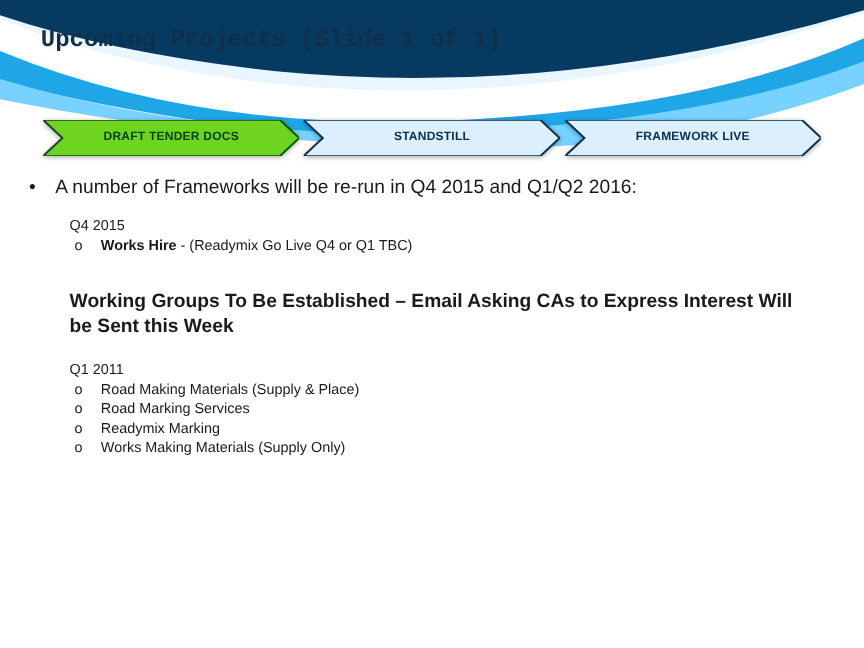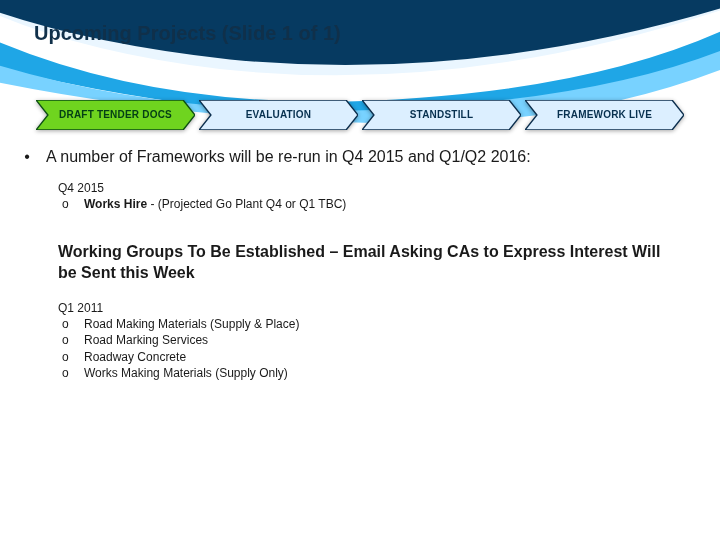--- a/index.html
+++ b/index.html
@@ -5,20 +5,21 @@
   * { box-sizing: border-box; margin: 0; padding: 0; }
   html, body { width: 720px; height: 540px; font-family: "Trebuchet MS", "Segoe UI", Arial, sans-serif; background: #fff; overflow: hidden; }
   .slide { position: relative; width: 720px; height: 540px; }
 
   
   .header {
     position: relative;
     width: 100%;
     height: 138px;
     overflow: visible;
+    font-family: Liberation Mono, monospace;
   }
   .wave-back {
     position: absolute; inset: 0; width: 100%; height: 100%;
   }
   .title {
     position: absolute;
     top: 22px; left: 34px;
     font-size: 20px;
     font-weight: 700;
     color: #10304a;
@@ -111,26 +112,20 @@
     <div class="chevron chev-green">
       <svg viewBox="0 0 160 30" preserveAspectRatio="none">
         <polygon points="0,0 148,0 160,15 148,30 0,30 12,15" fill="#6fd41f" stroke="#0d4f14" stroke-width="1.4"></polygon>
       </svg>
       <span>DRAFT TENDER DOCS</span>
     </div>
     <div class="chevron chev-blue">
       <svg viewBox="0 0 160 30" preserveAspectRatio="none">
         <polygon points="0,0 148,0 160,15 148,30 0,30 12,15" fill="#dcefff" stroke="#0b2e4d" stroke-width="1.4"></polygon>
       </svg>
-      <span>EVALUATION</span>
-    </div>
-    <div class="chevron chev-blue">
-      <svg viewBox="0 0 160 30" preserveAspectRatio="none">
-        <polygon points="0,0 148,0 160,15 148,30 0,30 12,15" fill="#dcefff" stroke="#0b2e4d" stroke-width="1.4"></polygon>
-      </svg>
       <span>STANDSTILL</span>
     </div>
     <div class="chevron chev-blue">
       <svg viewBox="0 0 160 30" preserveAspectRatio="none">
         <polygon points="0,0 148,0 160,15 148,30 0,30 12,15" fill="#dcefff" stroke="#0b2e4d" stroke-width="1.4"></polygon>
       </svg>
       <span>FRAMEWORK LIVE</span>
     </div>
   </div>
 
@@ -138,32 +133,32 @@
 
     <div class="bullet-row">
       <div class="dot">•</div>
       <div>A number of Frameworks will be re-run in Q4 2015 and Q1/Q2 2016:</div>
     </div>
 
     <div class="sub">
       <div class="period">Q4 2015</div>
       <ul>
         <li>
-          <span class="strong">Works Hire</span><span> - (Projected Go Plant Q4 or Q1 TBC)</span>
+          <span class="strong">Works Hire</span><span> - (Readymix Go Live Q4 or Q1 TBC)</span>
         </li>
       </ul>
     </div>
 
     <div class="wg">Working Groups To Be Established – Email Asking CAs to Express Interest Will be Sent this Week</div>
 
     <div class="sub sub2">
       <div class="period">Q1 2011</div>
       <ul>
         <li><span>Road Making Materials (Supply &amp; Place)</span></li>
         <li><span>Road Marking Services</span></li>
-        <li><span>Roadway Concrete</span></li>
+        <li><span>Readymix Marking</span></li>
         <li><span>Works Making Materials (Supply Only)</span></li>
       </ul>
     </div>
 
   </div>
 
 </div>
 
 </body></html>

